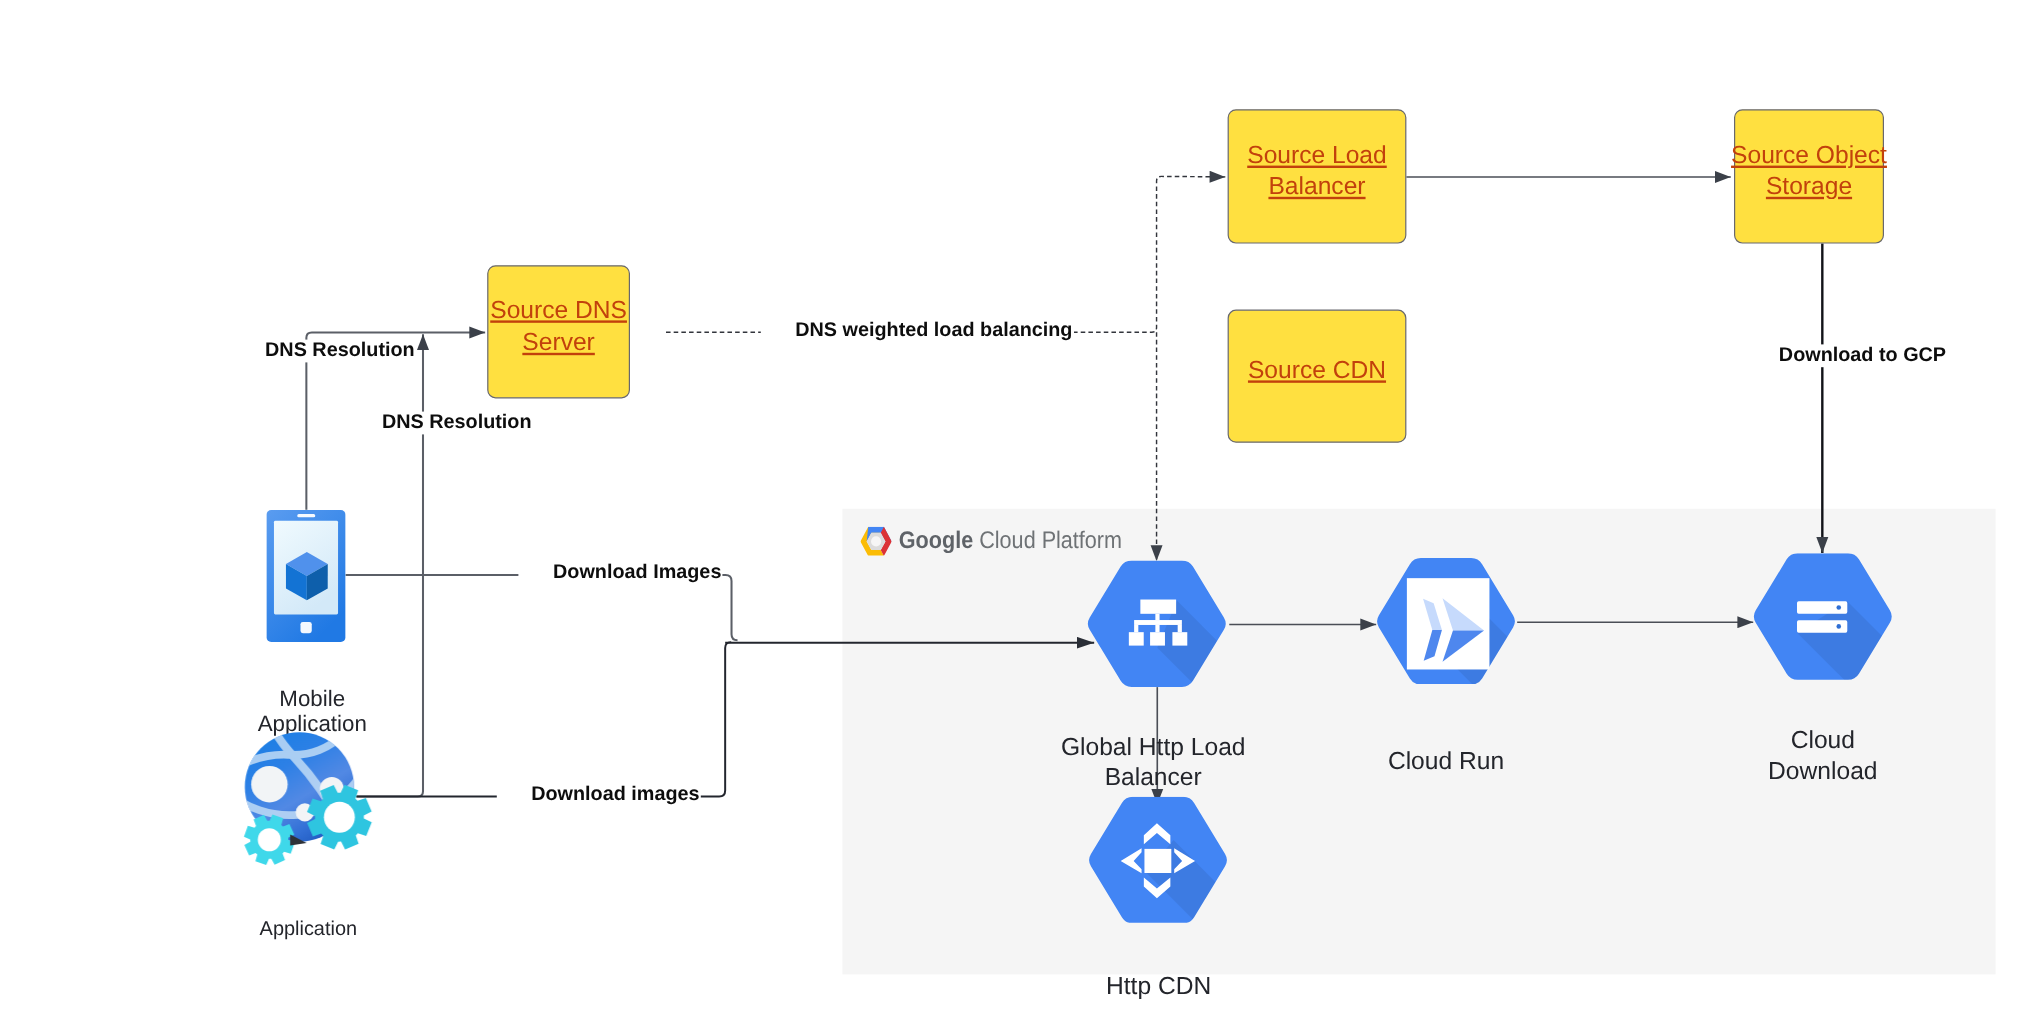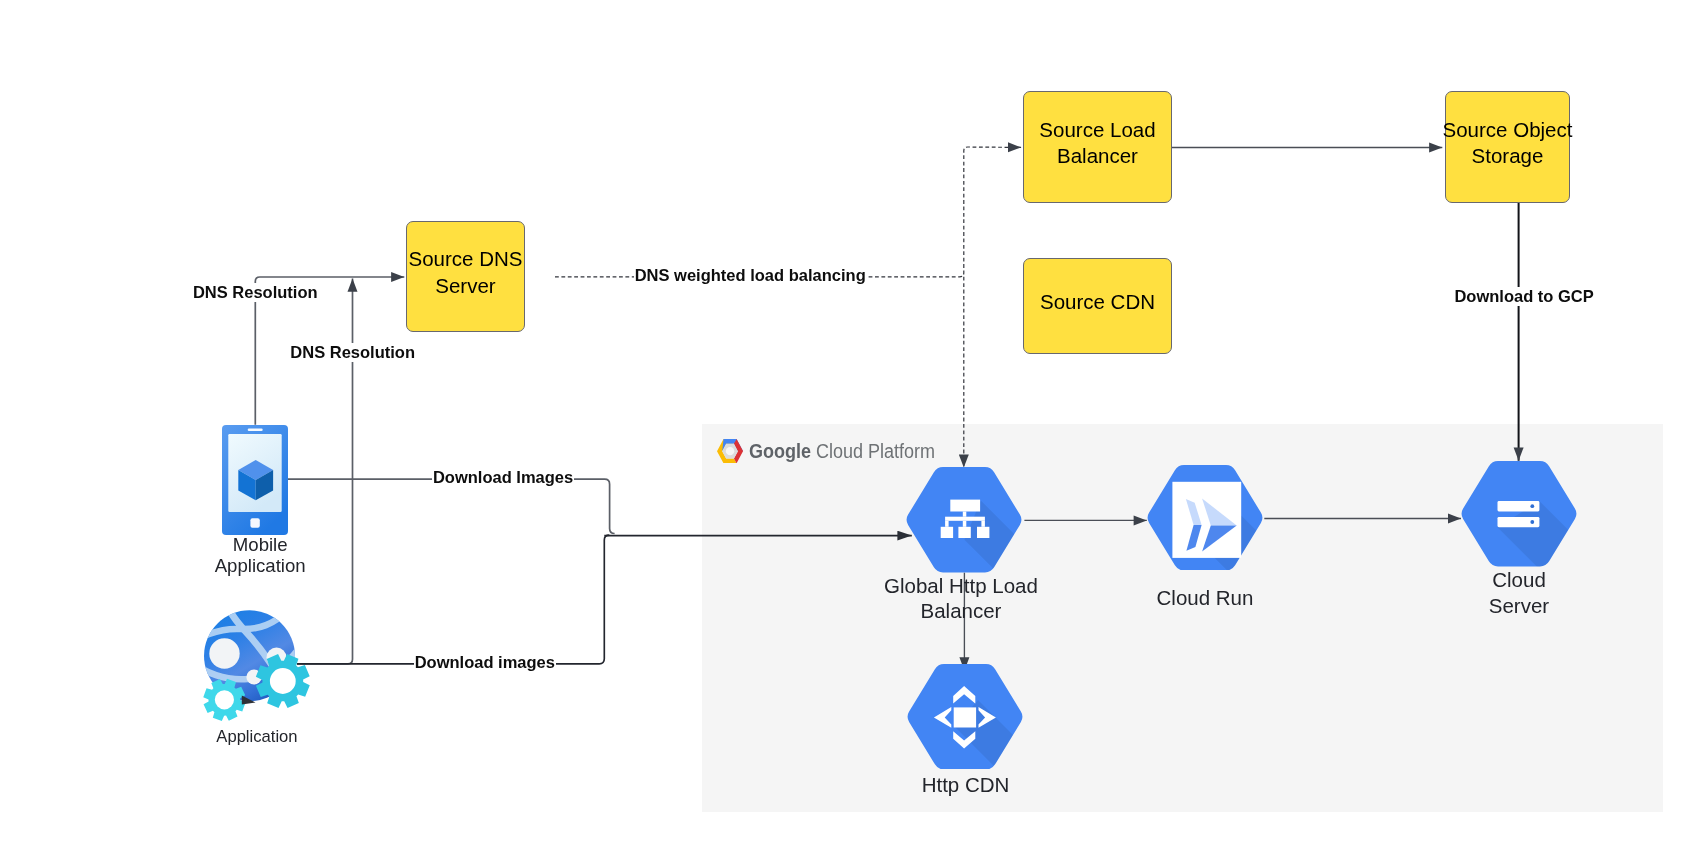--- a/index.html
+++ b/index.html
@@ -4,28 +4,28 @@
 <title>Architecture Diagram</title>
 <style>
   html,body{margin:0;padding:0;background:#ffffff;}
   body{width:1700px;height:850px;overflow:hidden;
        font-family:"Liberation Sans",sans-serif;}
   *{-webkit-font-smoothing:antialiased;-moz-osx-font-smoothing:grayscale;}
   .nodelbl,.gtext{will-change:opacity;}
   #stage{position:relative;width:1700px;height:850px;background:#ffffff;}
   svg{display:block;}
   .edges{position:absolute;left:0;top:0;}
-  .nodelbl{position:absolute;text-align:center;color:#23252b;font-size:20.5px;line-height:25.5px;white-space:pre;}
+  .nodelbl{position:absolute;text-align:center;color:#23252b;font-size:20.5px;line-height:25.5px;white-space:pre;margin-top:37px;}
   .nodelbl.small{font-size:18.6px;line-height:21.5px;}
   .nodelbl.xsmall{font-size:16.6px;line-height:20px;}
   .boxlbl{text-align:center;line-height:24.3px;}
-  .boxlbl span{color:#000000;font-size:20.5px;line-height:24.3px;white-space:pre;will-change:opacity;}
+  .boxlbl span{color:#c2410c;font-size:20.5px;line-height:24.3px;white-space:pre;will-change:opacity;text-decoration:underline;}
   .ybox .boxlbl{position:relative;top:-3px;}
   .edgelbl{position:absolute;background:#ffffff;padding:0 1px;line-height:19px;}
-  .edgelbl span{color:#0d0d0d;font-size:16.5px;font-weight:bold;white-space:nowrap;will-change:opacity;}
+  .edgelbl span{color:#0d0d0d;font-size:16.5px;font-weight:bold;white-space:nowrap;will-change:opacity;margin-left:28px;}
   .ybox{position:absolute;display:flex;align-items:center;justify-content:center;}
   .ybox .fill{position:absolute;inset:0;background:#ffe040;border:1.2px solid #68686e;border-radius:7px;box-sizing:border-box;}
   #gcppanel{position:absolute;background:#f5f5f5;}
   .glogo{position:absolute;display:flex;align-items:center;}
   .gtext{font-size:20px;color:#5f6368;margin-left:6.5px;line-height:20px;transform:scaleX(0.9);transform-origin:left center;white-space:pre;}
   .gtext b{font-weight:700;color:#5f6368;}
   .gtext span{color:#6e7275;}
   .icon{position:absolute;}
 </style>
 </head>
@@ -74,21 +74,21 @@
   <div class="ybox" style="left:406px;top:221px;width:119px;height:111px;">
     <div class="fill"></div>
       <div class="boxlbl" style="position:relative;top:-3px;"><span>Source DNS
 Server</span></div>
   </div>
   <div class="ybox" style="left:1023px;top:91px;width:149px;height:112px;">
     <div class="fill"></div>
       <div class="boxlbl" style="position:relative;top:-3px;"><span>Source Load
 Balancer</span></div>
   </div>
-  <div class="ybox" style="left:1023px;top:258px;width:149px;height:96px;">
+  <div class="ybox" style="left:1023px;top:258px;width:149px;height:111px;">
     <div class="fill"></div>
       <div class="boxlbl" style="position:relative;top:-3px;"><span>Source CDN</span></div>
   </div>
   <div class="ybox" style="left:1445px;top:91px;width:125px;height:112px;">
     <div class="fill"></div>
       <div class="boxlbl" style="position:relative;top:-3px;"><span>Source Object
 Storage</span></div>
   </div>
 
   <div class="edgelbl" style="left:191.9px;top:282.7px;"><span>DNS Resolution</span></div>
@@ -160,21 +160,21 @@
         </g>
       <g fill="#ffffff">
         <rect x="37.5" y="40.0" width="41.9" height="10.5" rx="1.4"></rect>
         <rect x="37.5" y="55.9" width="41.9" height="10.3" rx="1.4"></rect>
       </g>
       <circle cx="72.3" cy="45.2" r="1.9" fill="#2f6fd4"></circle>
       <circle cx="72.3" cy="61.0" r="1.9" fill="#2f6fd4"></circle>
     </svg>
   </div>
   <div class="nodelbl" style="left:1419px;top:567px;width:200px;">Cloud
-Server</div>
+Download</div>
 
   <div class="icon" style="left:906px;top:663.9px;width:118px;height:105.5px;">
     <svg width="118" height="105.5" viewBox="0 0 118 105.5">
       <defs>
           <clipPath id="hexclip4">
             <path d="M28.89,5.13 Q32.00,0.00 38.00,0.00 L80.00,0.00 Q86.00,0.00 89.11,5.13 L114.89,47.62 Q118.00,52.75 114.89,57.88 L89.11,100.37 Q86.00,105.50 80.00,105.50 L38.00,105.50 Q32.00,105.50 28.89,100.37 L3.11,57.88 Q0.00,52.75 3.11,47.62 Z"></path>
           </clipPath>
         </defs>
       <path d="M28.89,5.13 Q32.00,0.00 38.00,0.00 L80.00,0.00 Q86.00,0.00 89.11,5.13 L114.89,47.62 Q118.00,52.75 114.89,57.88 L89.11,100.37 Q86.00,105.50 80.00,105.50 L38.00,105.50 Q32.00,105.50 28.89,100.37 L3.11,57.88 Q0.00,52.75 3.11,47.62 Z" fill="#4285f4"></path>
       <g clip-path="url(#hexclip4)">

